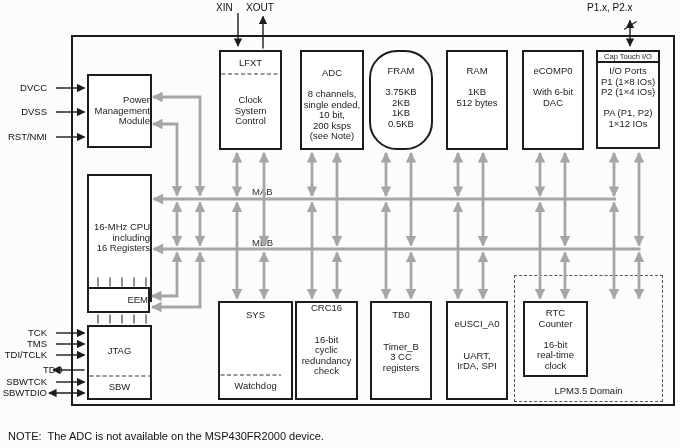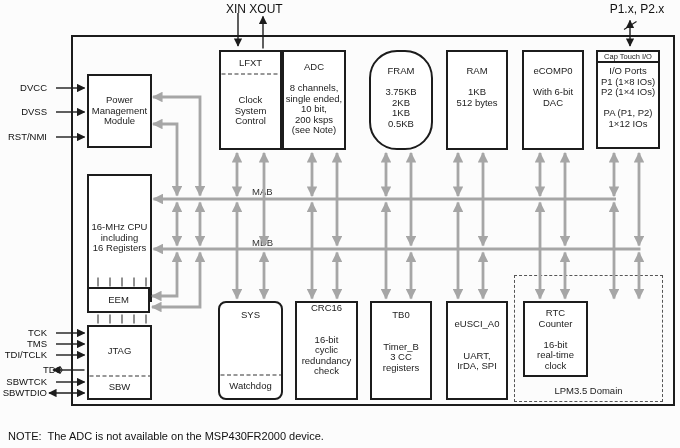--- a/index.html
+++ b/index.html
@@ -1,24 +1,24 @@
 <!DOCTYPE html>
 <html><head>
 <meta charset="utf-8">
 <style>
   html,body{margin:0;padding:0;background:#fff;}
   #canvas{position:relative;width:680px;height:448px;background:#fcfcfc;
           font-family:"Liberation Sans",sans-serif;color:#222;overflow:hidden;}
   .box{position:absolute;background:#fff;border:2px solid #1c1c1c;box-sizing:border-box;
        font-size:9.5px;text-align:center;line-height:10.5px;}
   .bl{height:10.5px;line-height:10.5px;white-space:nowrap;overflow:visible;}
-  .vcenter{display:flex;flex-direction:column;justify-content:center;height:100%;}
+  .vcenter{display:flex;flex-direction:column;justify-content:center;height:100%;text-align:right;}
   .zone{position:absolute;left:0;right:0;display:flex;flex-direction:column;justify-content:center;}
   .pin{position:absolute;left:0;width:47px;text-align:right;font-size:9.5px;height:11px;line-height:11px;color:#111;white-space:nowrap;}
-  .toplabel{position:absolute;top:2px;font-size:12px;color:#111;text-align:center;white-space:nowrap;}
+  .toplabel{position:absolute;top:2px;font-size:10px;color:#111;white-space:nowrap;}
   .buslabel{position:absolute;font-size:9.5px;color:#333;white-space:nowrap;padding-left:44px;}
   .outer{position:absolute;left:71px;top:35px;width:604px;height:371px;border:2px solid #1c1c1c;box-sizing:border-box;background:transparent;}
   .lpm{position:absolute;left:514px;top:275px;width:149px;height:127px;border:1px dashed #555;box-sizing:border-box;}
   .lpm-label{position:absolute;bottom:5px;left:0;right:0;text-align:center;font-size:9.5px;color:#222;}
   .ct-head{position:absolute;top:0;left:0;right:0;height:9px;line-height:9px;font-size:7.5px;
            border-bottom:2px solid #1c1c1c;background:#fff;white-space:nowrap;text-align:center;}
   .cap-lines{padding-top:14px;}
   .note{position:absolute;left:8px;top:430px;font-size:11px;color:#111;white-space:pre;}
   svg.overlay{position:absolute;left:0;top:0;pointer-events:none;}
 </style>
@@ -68,21 +68,21 @@
     <div class="zone" style="top:0;height:22px;">
         <div class="bl">LFXT</div>
       </div>
     <div class="zone" style="top:22px;bottom:0;">
       <div class="bl">Clock</div>
       <div class="bl">System</div>
       <div class="bl">Control</div>
     </div>
   </div>
 
-  <div class="box" style="left:282px;top:50px;width:64px;height:100px;padding-top:10px;">
+  <div class="box" style="left:300px;top:50px;width:64px;height:100px;padding-top:16px;">
     <div class="bl">ADC</div>
     <div class="bl"></div>
     <div class="bl">8 channels,</div>
     <div class="bl">single ended,</div>
     <div class="bl">10 bit,</div>
     <div class="bl">200 ksps</div>
     <div class="bl">(see Note)</div>
   </div>
 
   <div class="box" style="left:369px;top:50px;width:64px;height:100px;padding-top:14px;border-radius:28px;">
@@ -113,21 +113,21 @@
     <div class="cap-lines">
       <div class="bl">I/O Ports</div>
       <div class="bl">P1 (1×8 IOs)</div>
       <div class="bl">P2 (1×4 IOs)</div>
       <div class="bl"></div>
       <div class="bl">PA (P1, P2)</div>
       <div class="bl">1×12 IOs</div>
     </div>
   </div>
 
-  <div class="box" style="left:218px;top:301px;width:65px;height:99px;border-radius:8px;">
+  <div class="box" style="left:218px;top:301px;width:75px;height:99px;">
     <div class="bl" style="margin-top:7px;">SYS</div>
     <div class="zone" style="top:72px;bottom:0;">
         <div class="bl">Watchdog</div>
       </div>
   </div>
 
   <div class="box" style="left:295px;top:301px;width:63px;height:99px;">
     <div class="bl">CRC16</div>
     <div class="bl"></div>
     <div class="bl"></div>

